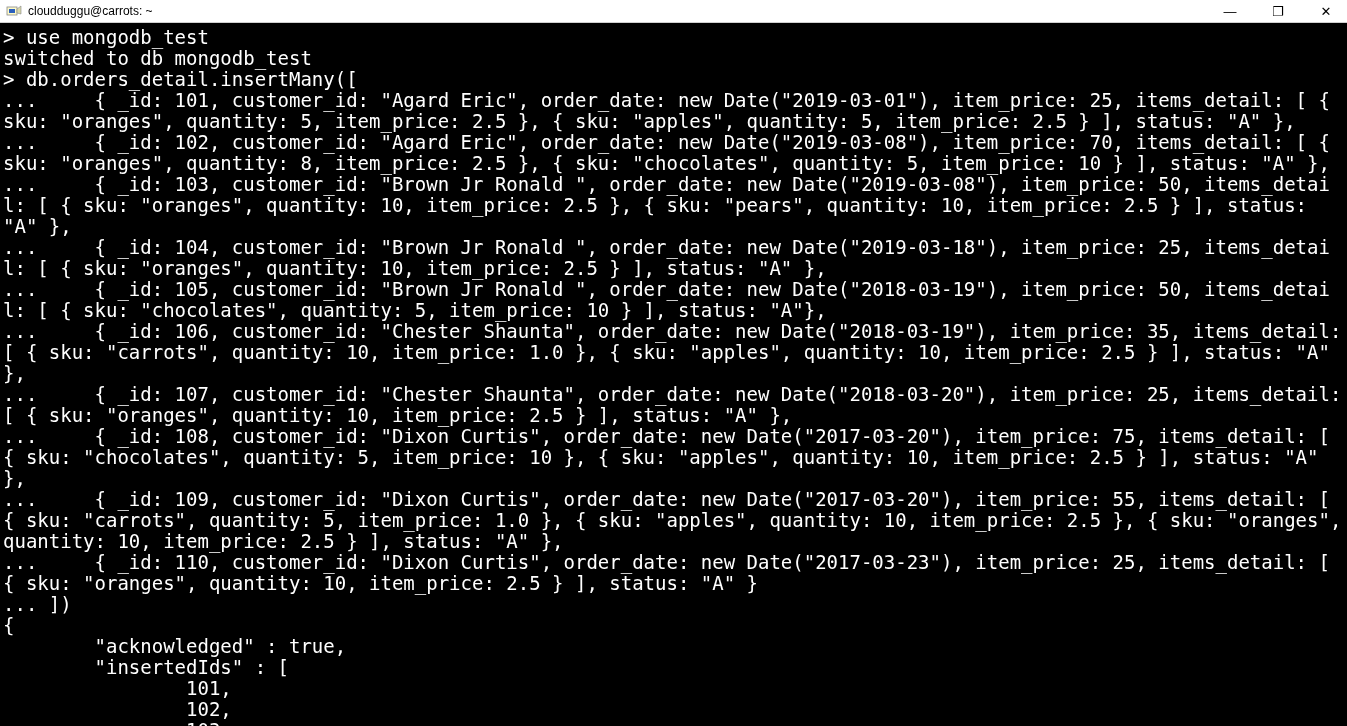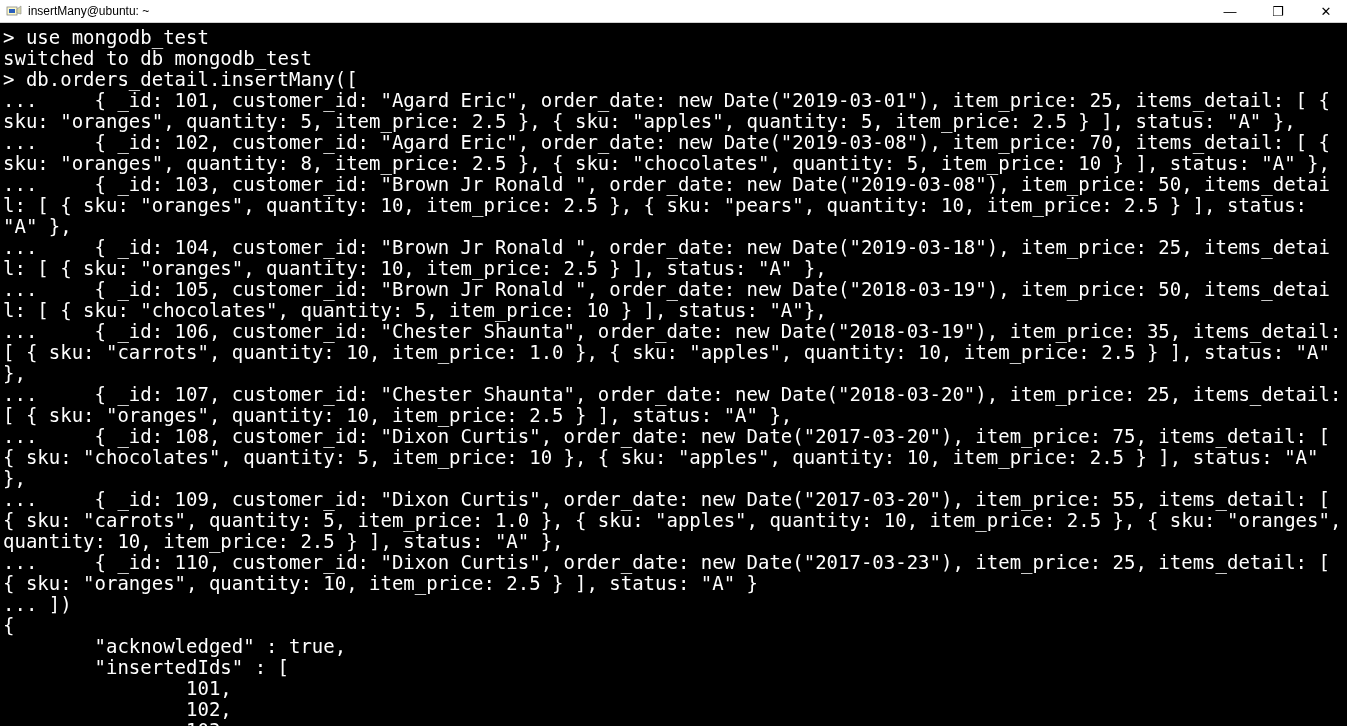--- a/index.html
+++ b/index.html
@@ -69,21 +69,21 @@
 
 <div class="window">
   <div class="titlebar">
     <span class="icon">
       <svg width="16" height="16" viewBox="0 0 16 16">
         <rect x="1" y="4" width="10" height="8" fill="#fefbc8" stroke="#888" stroke-width="0.8"></rect>
         <rect x="3" y="6" width="6" height="4" fill="#2b5fbd"></rect>
         <path d="M11 6 L15 3 L15 11 L11 10 Z" fill="#d8d8aa" stroke="#888" stroke-width="0.6"></path>
       </svg>
     </span>
-    <span class="title">insertMany@ubuntu: ~</span>
+    <span class="title">cloudduggu@carrots: ~</span>
     <div class="controls">
       <span class="ctrl">—</span>
       <span class="ctrl">❐</span>
       <span class="ctrl">✕</span>
     </div>
   </div>
   <div class="terminal" id="terminal">&gt; use mongodb_test
 switched to db mongodb_test
 &gt; db.orders_detail.insertMany([
 ...     { _id: 101, customer_id: "Agard Eric", order_date: new Date("2019-03-01"), item_price: 25, items_detail: [ { sku: "oranges", quantity: 5, item_price: 2.5 }, { sku: "apples", quantity: 5, item_price: 2.5 } ], status: "A" },

